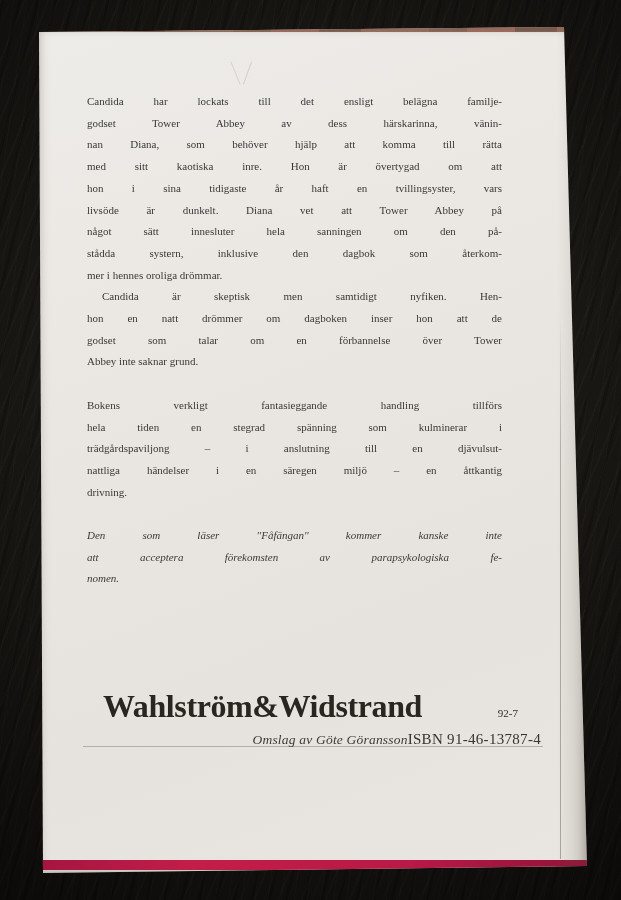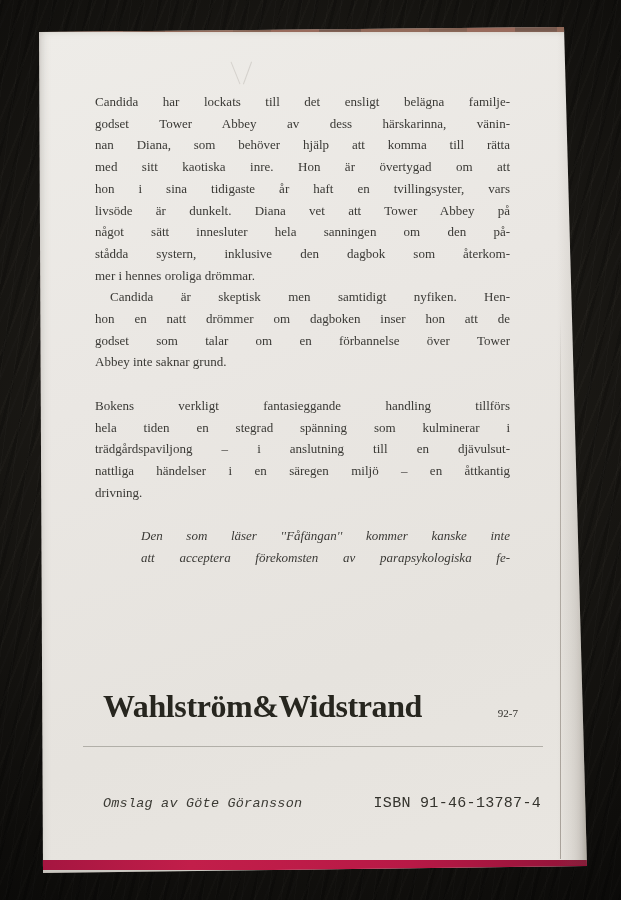--- a/index.html
+++ b/index.html
@@ -53,26 +53,26 @@
     background:linear-gradient(to bottom, rgba(120,110,100,0), rgba(120,110,100,0.45) 25%, rgba(120,110,100,0.55));
   }
   
   .v-mark{position:absolute;left:188px;top:34px;width:34px;height:26px;opacity:.5;}
   .v-mark span{position:absolute;top:0;width:1px;height:24px;background:rgba(150,144,136,0.55);display:block;}
   .v-mark span:first-child{left:10px;transform:rotate(-22deg);}
   .v-mark span:last-child{left:22px;transform:rotate(20deg);}
 
   
   .body-text{
-    position:absolute;left:58px;top:64px;width:415px;
-    color:#3a3935;font-size:13px;line-height:21.7px;
+    position:absolute;left:50px;top:64px;width:415px;
+    color:#3a3935;font-size:11px;line-height:21.7px;
   }
   .para{margin:0;}
   .para.gap{margin-top:21.7px;}
-  .para.italic{font-style:italic;margin-left:46px;}
+  .para.italic{font-style:italic;}
   .line{text-align:justify;text-align-last:justify;}
   .line.left{text-align-last:left;}
   .line.indent{text-indent:15px;}
 
   
   .publisher-row{
     position:absolute;left:66px;top:661px;width:415px;
     display:flex;justify-content:space-between;align-items:baseline;
   }
   .publisher-name{
@@ -80,22 +80,22 @@
   }
   .edition-code{font-size:11px;color:#2e2d28;}
 
   .divider{
     position:absolute;left:46px;top:719px;width:460px;height:1px;
     background:rgba(112,110,102,0.45);
   }
 
   
   .credits-row{
-    position:absolute;left:66px;top:768px;width:438px;
-    display:flex;justify-content:space-between;align-items:baseline;font-family:Liberation Mono, monospace;
+    position:absolute;left:66px;top:704px;width:438px;
+    display:flex;justify-content:flex-end;align-items:baseline;
   }
   .cover-credit{font-style:italic;font-size:13.5px;color:#3c3b35;letter-spacing:0.2px;}
   .isbn{font-size:15px;color:#34332d;letter-spacing:0.3px;}
 </style>
 </head>
 <body>
 
 <div class="wood"></div>
 
 <div class="book">
@@ -127,20 +127,21 @@
       <div class="para gap">
         <div class="line">Bokens verkligt fantasieggande handling tillförs</div>
         <div class="line">hela tiden en stegrad spänning som kulminerar i</div>
         <div class="line">trädgårdspaviljong – i anslutning till en djävulsut-</div>
         <div class="line">nattliga händelser i en säregen miljö – en åttkantig</div>
         <div class="line left">drivning.</div>
       </div>
       <div class="para gap italic">
         <div class="line">Den som läser ''Fåfängan'' kommer kanske inte</div>
         <div class="line">att acceptera förekomsten av parapsykologiska fe-</div>
+        <div class="line left">nomen.</div>
       </div>
     </div>
 
     <div class="publisher-row">
       <span class="publisher-name">Wahlström&amp;Widstrand</span>
       <span class="edition-code">92-7</span>
     </div>
 
     <div class="divider"></div>
 

